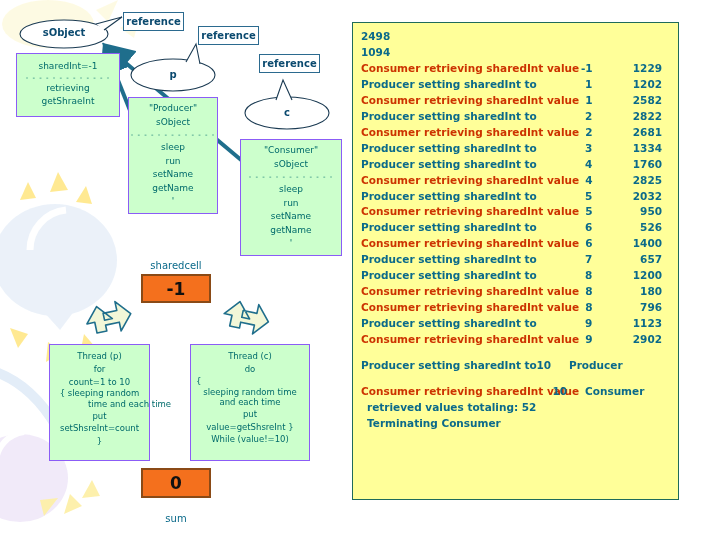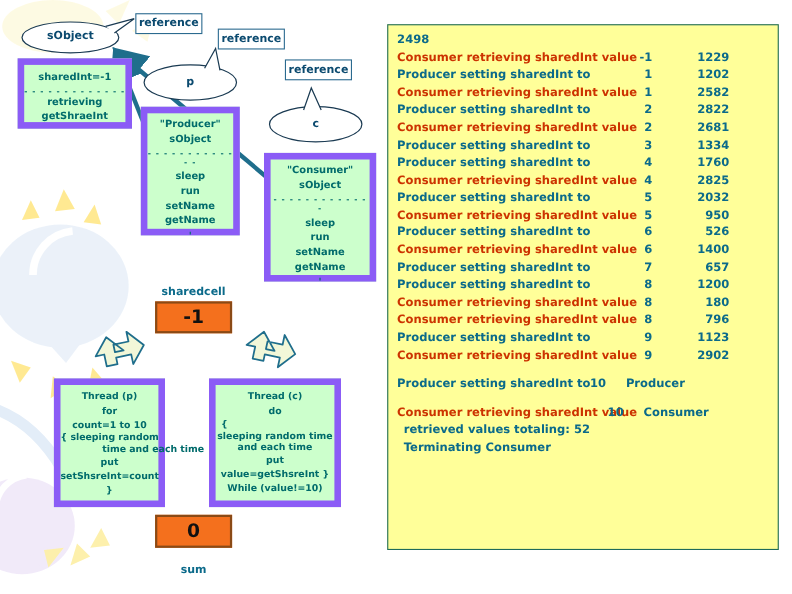--- a/index.html
+++ b/index.html
@@ -14,23 +14,23 @@
 
   
   .bg-layer{position:absolute;left:0;top:0;width:720px;height:540px;pointer-events:none;}
 
   
   .abs{position:absolute;box-sizing:border-box;}
 
   
   .gbox{
     background:#ccffcc;
-    border:6px solid #8b5cf6;
+    border:1px solid #8b5cf6;
     color:#006b6b;
-    font-weight:bold;
+    font-weight:normal;
     text-align:center;
     box-sizing:border-box;
   }
   .gbox .ln{display:block;line-height:1.5;white-space:nowrap;}
   .dashes{display:block;color:#006b6b;letter-spacing:1px;line-height:1.2;}
 
   
   .refbox{
     background:#ffffff;
     border:1px solid #2b6a8f;
@@ -58,30 +58,30 @@
     background:#f4701d;
     border:2px solid #8a4a16;
     color:#111111;
     display:flex;align-items:center;justify-content:center;
     font-weight:bold;
     box-sizing:border-box;
   }
   .caption{
     position:absolute;
     color:#0b6a8a;
-    font-weight:bold;
+    font-weight:normal;
     font-size:10px;
     text-align:center;
     width:100%;
   }
 
   
   #console{
     position:absolute;
-    left:352px;top:22px;width:356px;height:478px;
+    left:352px;top:22px;width:327px;height:478px;
     background:#ffff99;
     border:1px solid #1f6b5a;
     box-sizing:border-box;
     padding:6px 16px 0 8px;
     overflow:hidden;
   }
   .cline{
     display:flex;
     align-items:baseline;
     font-size:10.5px;
@@ -249,20 +249,23 @@
 
   <div class="abs obox" style="left:141px;top:468px;width:70px;height:30px;font-size:17px;">0</div>
   <div class="abs" style="left:141px;top:500px;width:70px;">
     <div class="caption" style="top:13px;left:0;">sum</div>
   </div>
 
   <div id="console">
     <div class="cline">
       <span class="c-num">2498</span>
     </div>
+    <div class="cline">
+      <span class="c-num">1094</span>
+    </div>
 
     <div id="console-rows">
         <div class="cline">
           <span class="c-msg c-cons" style="width: 184px;">Consumer retrieving sharedInt value</span>
           <span class="c-v">-1</span>
           <span class="c-t">1229</span>
         </div>
         <div class="cline">
           <span class="c-msg c-prod" style="width: 184px;">Producer setting sharedInt to</span>
           <span class="c-v">1</span>

